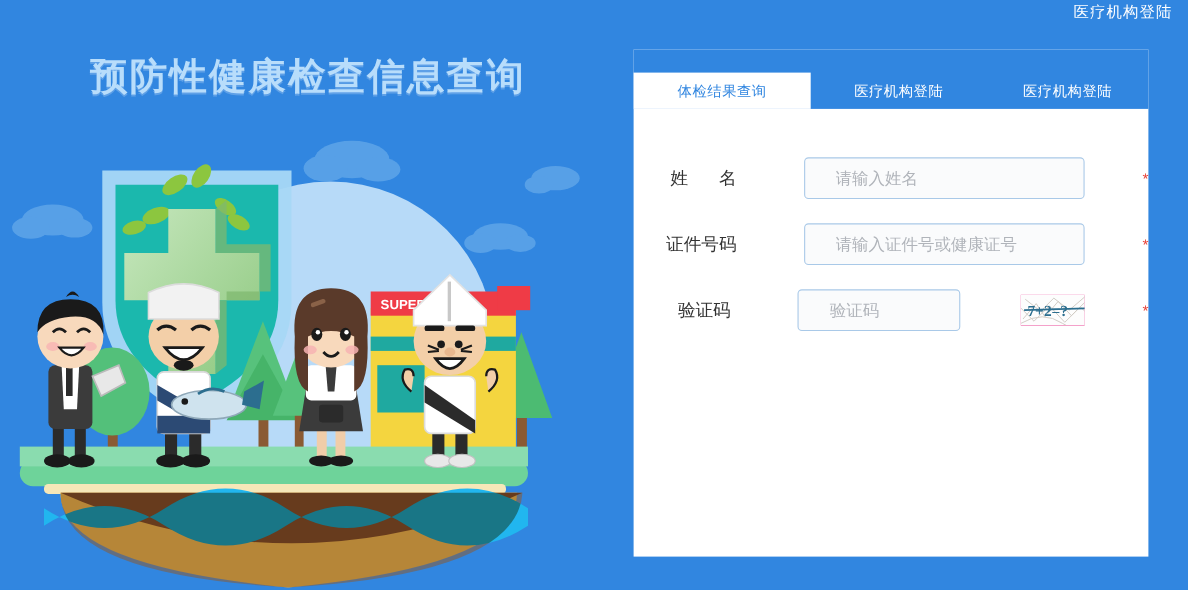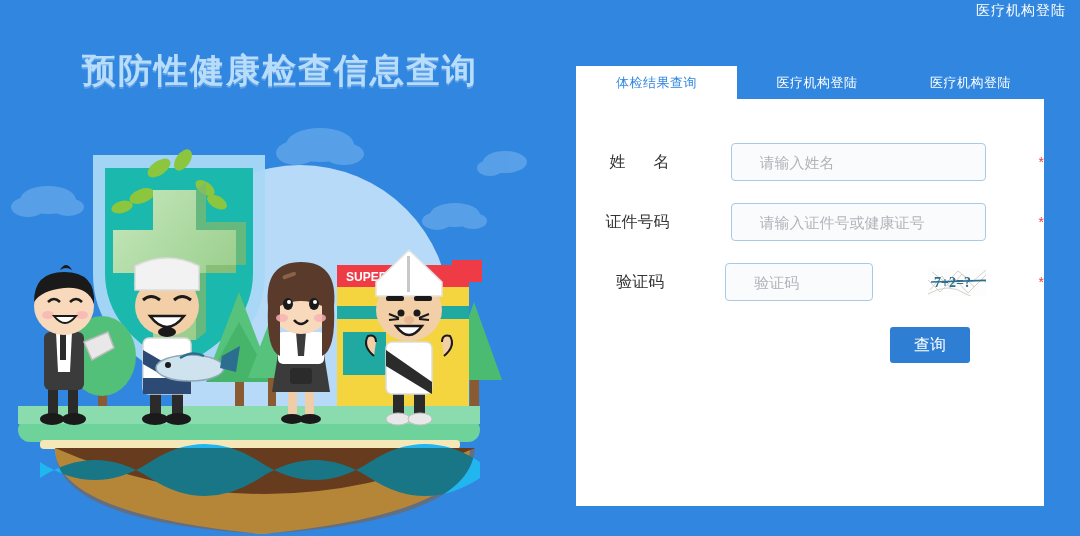--- a/index.html
+++ b/index.html
@@ -348,18 +348,15 @@
             <path d="M0,26 Q20,14 38,26 T74,20"></path>
           </g>
           <line x1="3" y1="14" x2="71" y2="12" stroke="#2c6e8f" stroke-width="1.6"></line>
           <text x="6" y="19" font-family="Liberation Serif, serif" font-size="14" font-weight="bold" fill="#2c6e8f">7+2=?</text>
         </svg>
       </div>
       <span class="req">*</span>
     </div>
 
 
-    <div class="btnrow">
-      <button class="btn-query">查询</button>
-    </div>
 
   </div>
 </div>
 
 </body></html>

